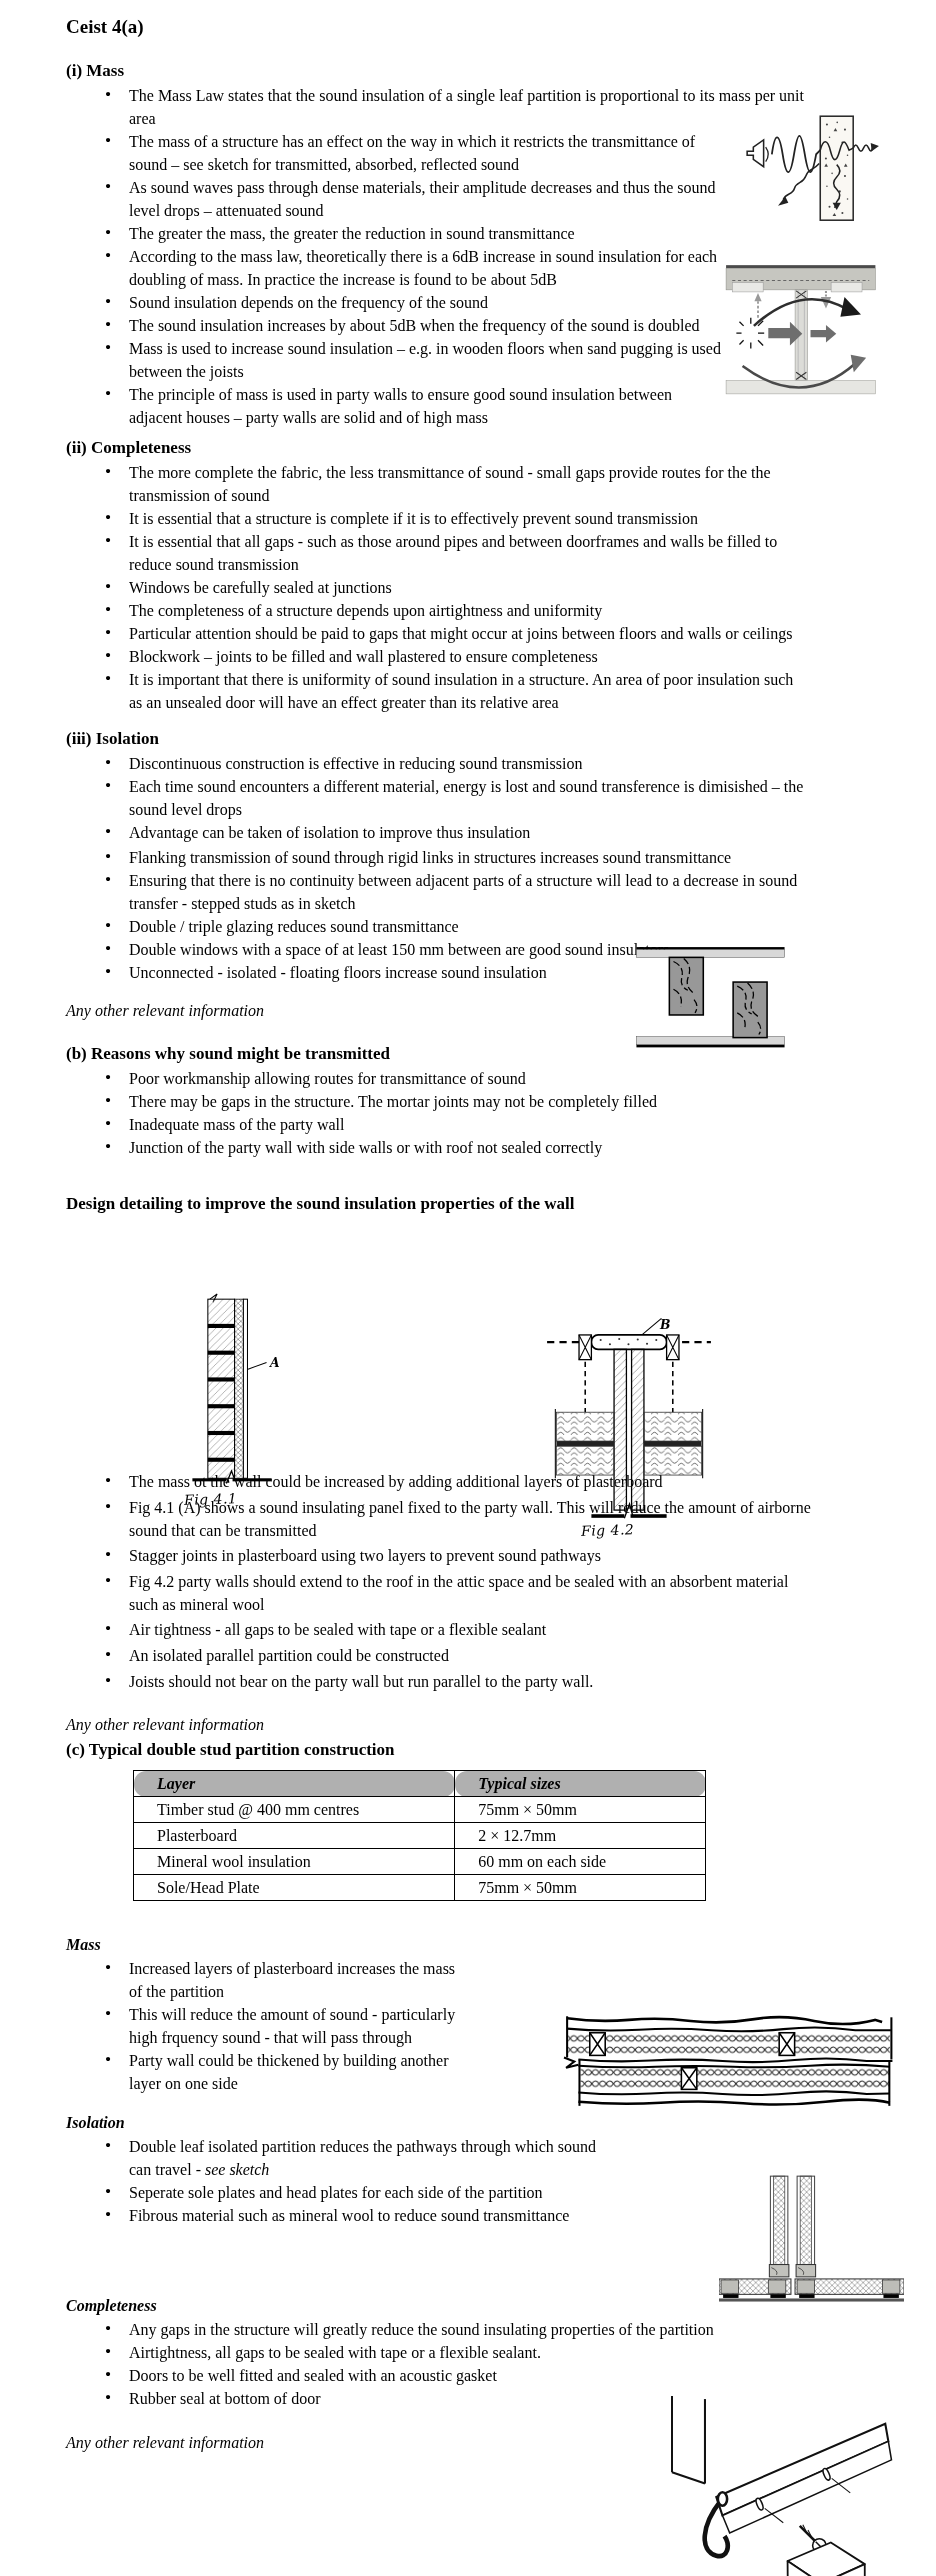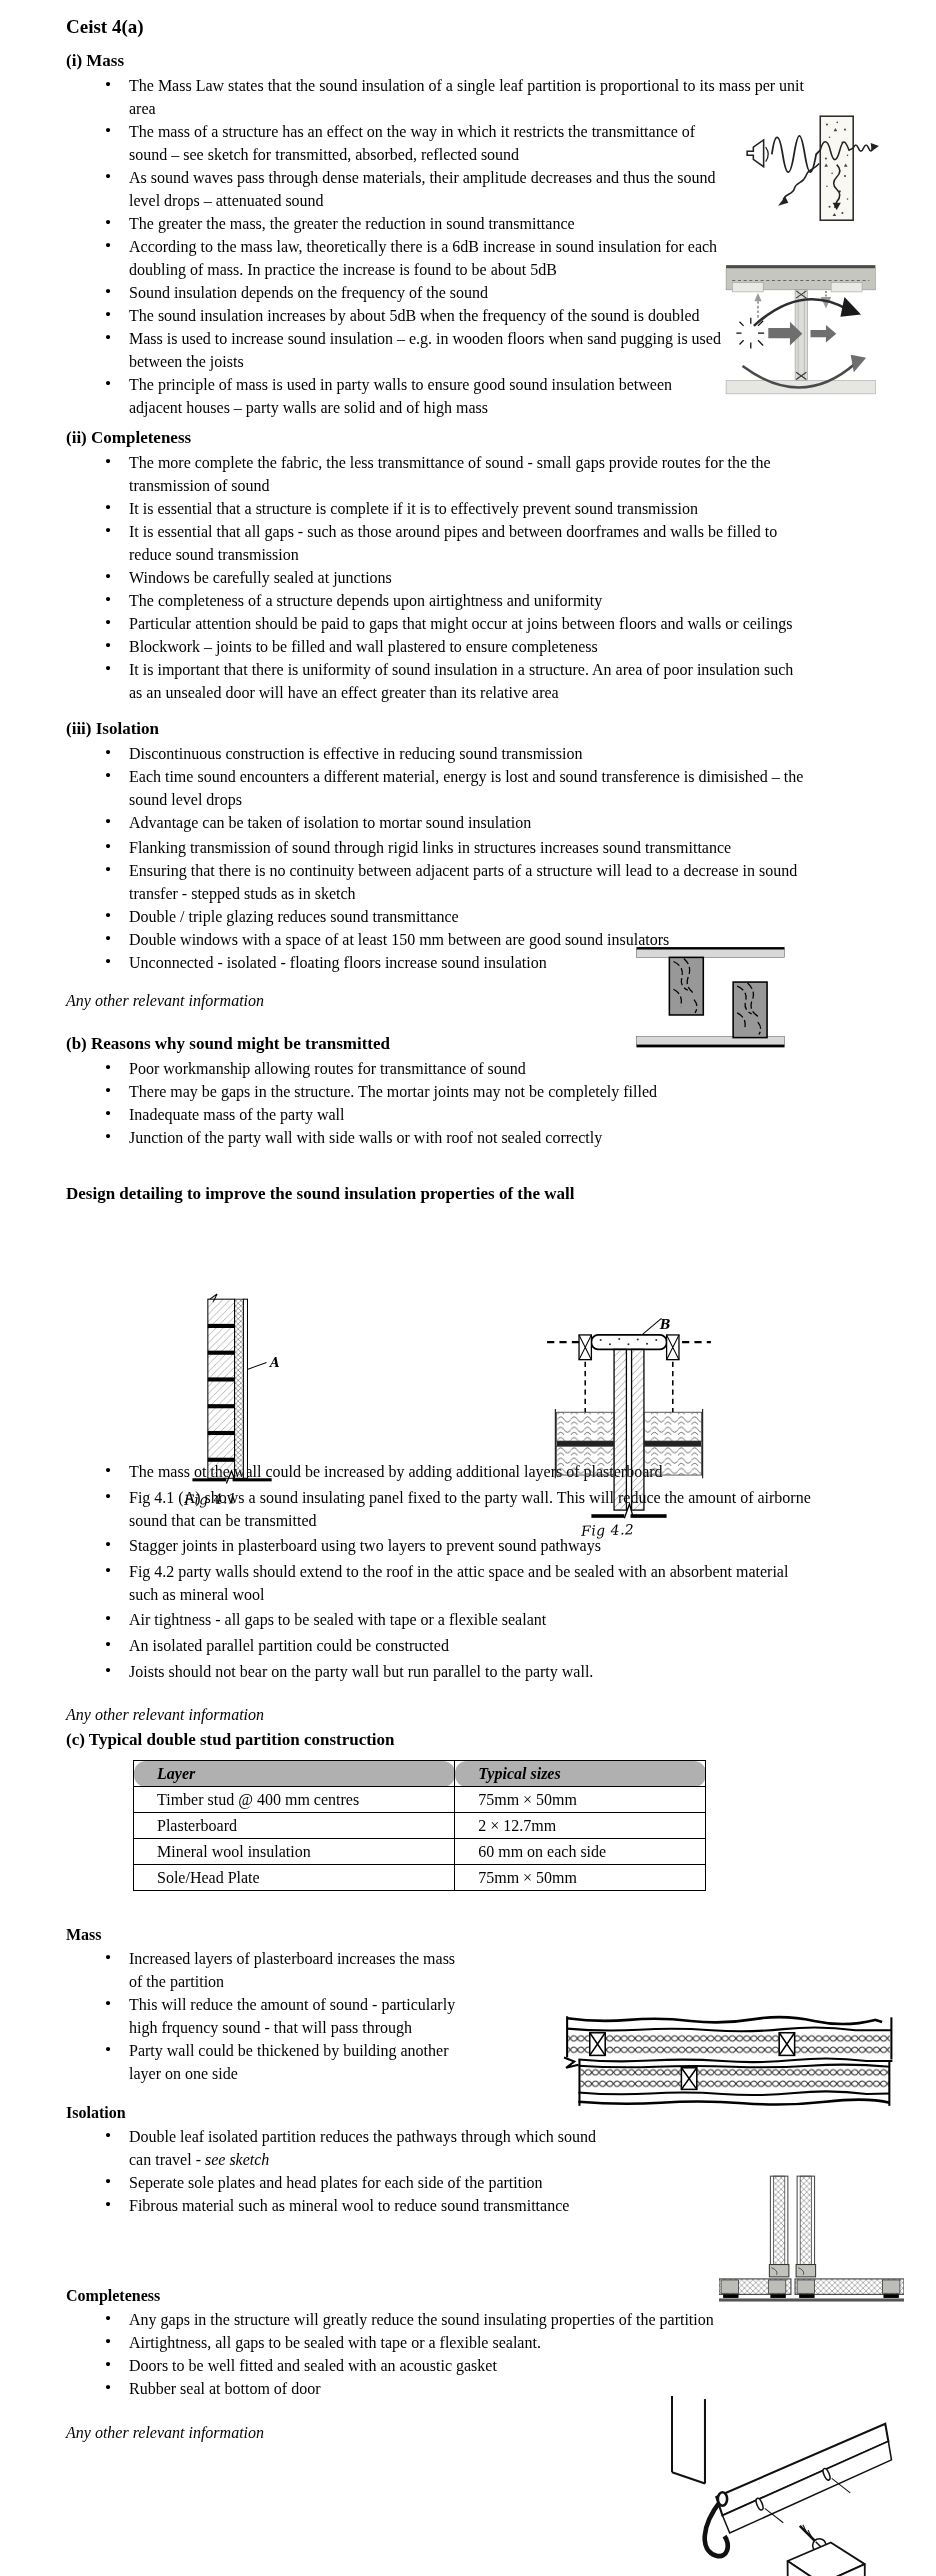--- a/index.html
+++ b/index.html
@@ -2,22 +2,22 @@
 <html style="font-size:8.2px"><head>
 <meta charset="utf-8">
 <title>Ceist 4(a)</title>
 <style>
   html,body{margin:0;padding:0;background:#9a9a9a;}
   .page{position:relative;width:937px;height:2776px;background:#ffffff;
         font-family:"Liberation Serif","DejaVu Serif",serif;color:#000;
         font-size:16px;line-height:23px;overflow:hidden;}
   .content{padding:14.4px 0 0 66px;}
   .title{font-size:19px;font-weight:bold;line-height:26px;}
-  .h2{font-size:17px;font-weight:bold;line-height:25px;margin-top:8px;}
-  .sub-heading{font-size:16px;font-weight:bold;line-height:23px;}
+  .h2{font-size:17px;font-weight:bold;line-height:25px;margin-top:18px;}
+  .sub-heading{font-size:16px;font-weight:bold;font-style:italic;line-height:23px;}
   .aori{font-size:16px;font-weight:normal;font-style:italic;line-height:23px;}
   ul{margin:1px 0 0 0;padding:0 0 0 63px;list-style:none;}
   li{position:relative;}
   li::before{content:"\2022";position:absolute;left:-24px;top:-1px;font-size:17.5px;}
   ul.mass-list li{max-width:600px;}
   ul.mass-list li:first-child{max-width:675px;}
   ul.comp-list li{max-width:667px;}
   ul.iso-list li{max-width:685px;}
   ul.iso-list li:nth-child(4){margin-top:2px;}
   ul.b-list li{max-width:721px;}
@@ -79,21 +79,21 @@
         <li>The completeness of a structure depends upon airtightness and uniformity</li>
         <li>Particular attention should be paid to gaps that might occur at joins between floors and walls or ceilings</li>
         <li>Blockwork – joints to be filled and wall plastered to ensure completeness</li>
         <li>It is important that there is uniformity of sound insulation in a structure. An area of poor insulation such as an unsealed door will have an effect greater than its relative area</li>
       </ul>
 
     <div class="h2" id="h2-isolation">(iii) Isolation</div>
     <ul class="iso-list">
         <li>Discontinuous construction is effective in reducing sound transmission</li>
         <li>Each time sound encounters a different material, energy is lost and sound transference is dimisished – the sound level drops</li>
-        <li>Advantage can be taken of isolation to mortar sound insulation</li>
+        <li>Advantage can be taken of isolation to improve thus insulation</li>
         <li>Flanking transmission of sound through rigid links in structures increases sound transmittance</li>
         <li>Ensuring that there is no continuity between adjacent parts of a structure will lead to a decrease in sound transfer - stepped studs as in sketch</li>
         <li>Double / triple glazing reduces sound transmittance</li>
         <li>Double windows with a space of at least 150 mm between are good sound insulators</li>
         <li>Unconnected - isolated - floating floors increase sound insulation</li>
       </ul>
 
     <div class="aori" id="aori-1">Any other relevant information</div>
 
     <div class="h2" id="b-heading">(b) Reasons why sound might be transmitted</div>

